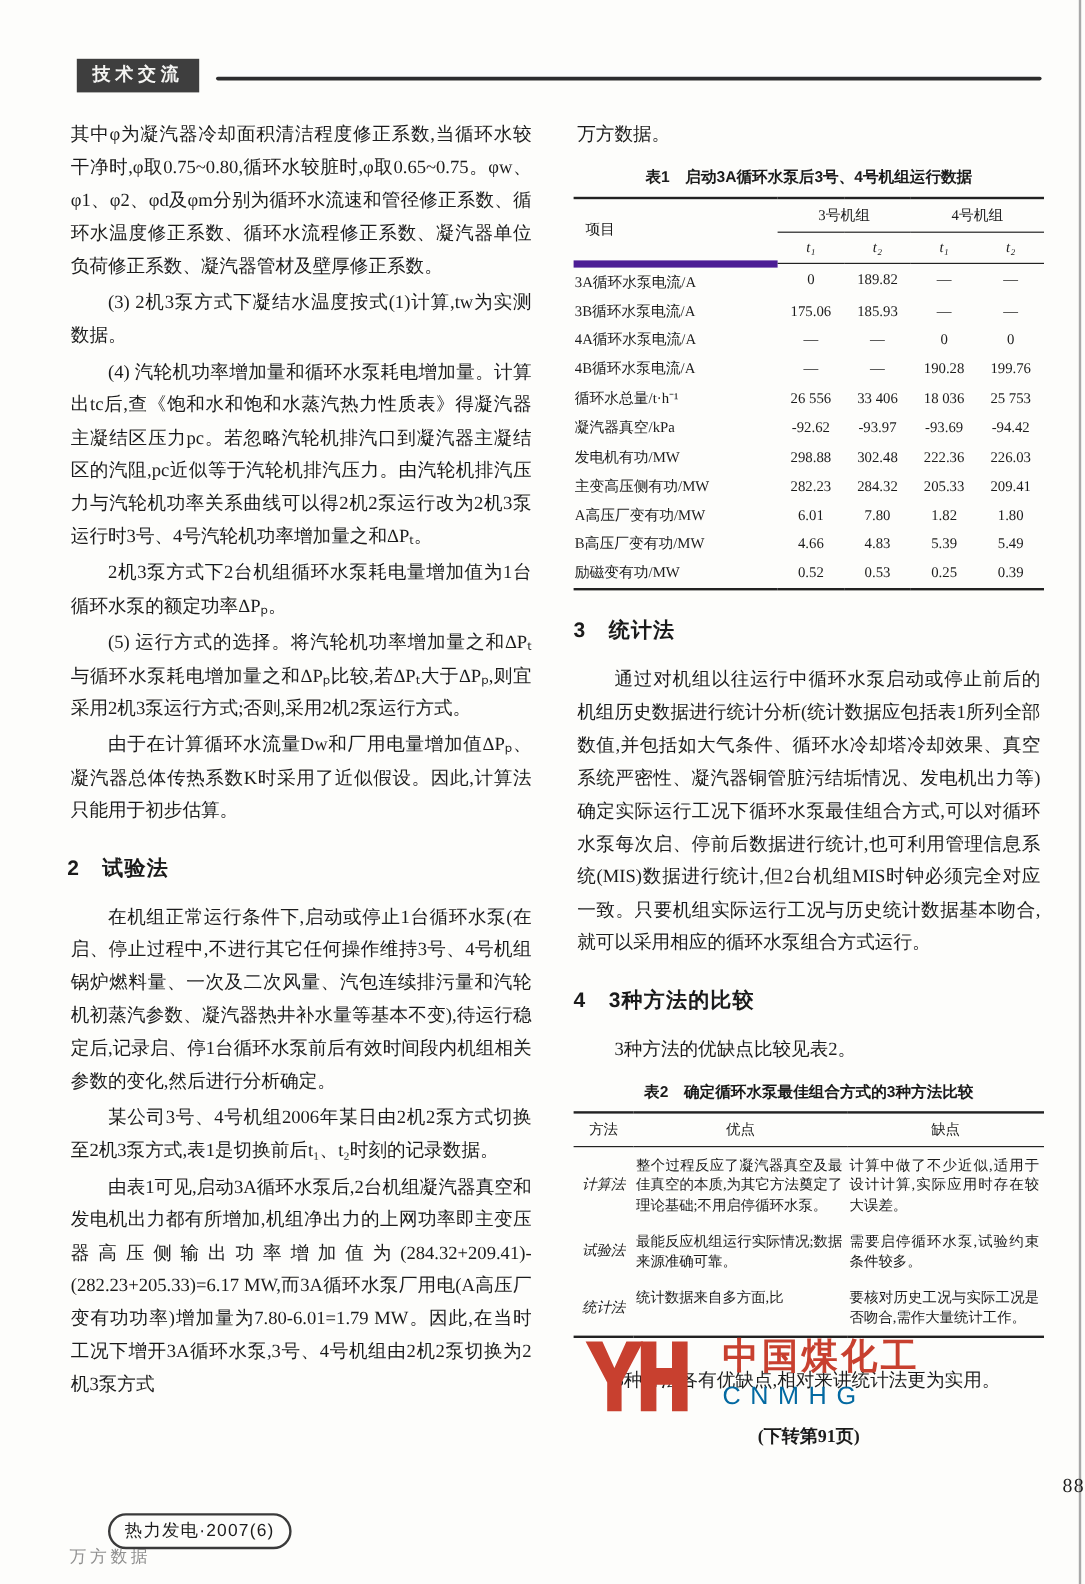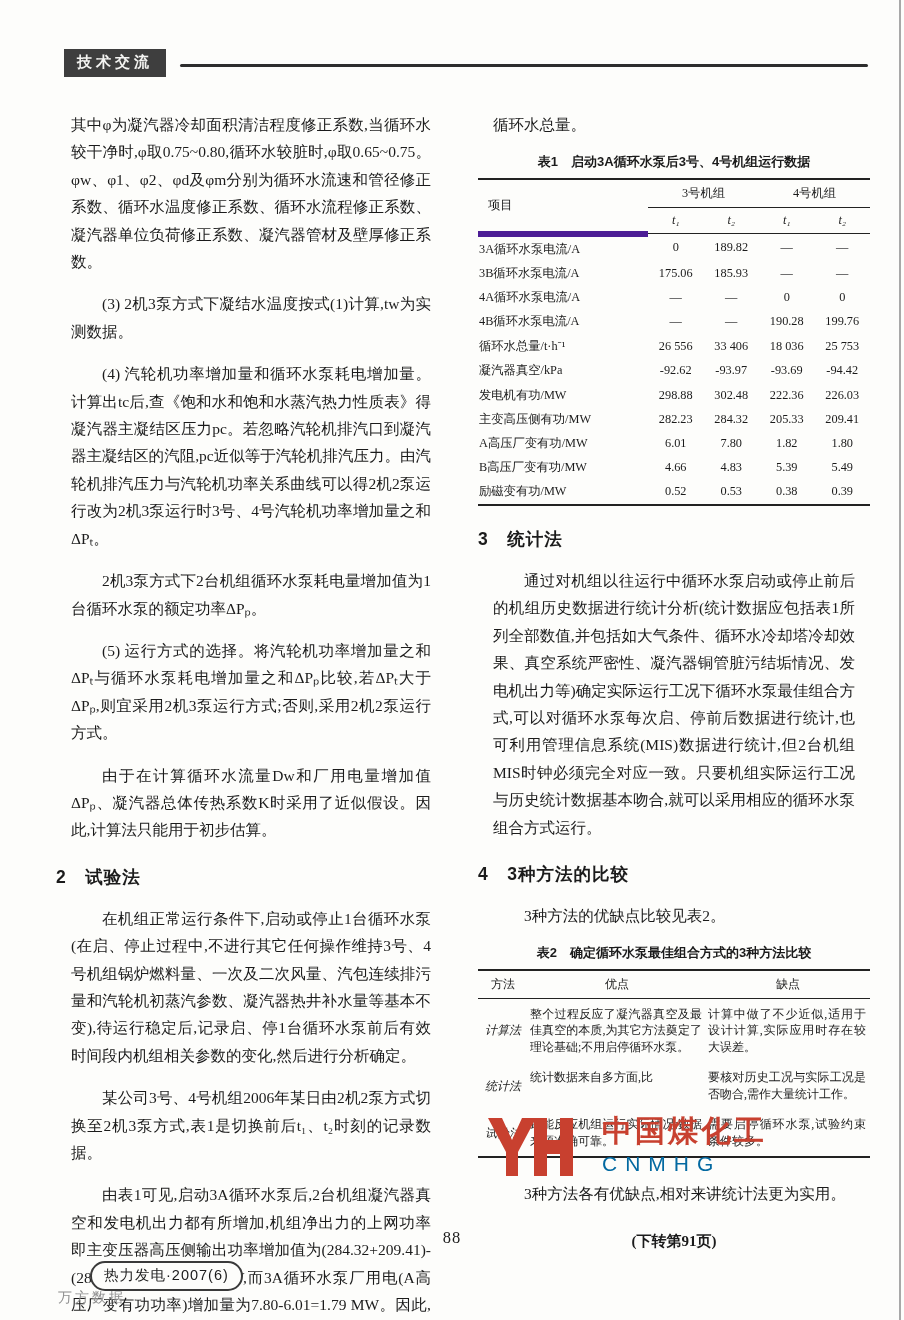--- a/index.html
+++ b/index.html
@@ -10,21 +10,21 @@
   
   .tag{position:absolute;left:64px;top:49px;background:#3e3e3e;color:#f4f4f2;
        font-family:"Liberation Sans",sans-serif;font-weight:bold;font-size:15px;
        letter-spacing:4px;padding:4px 13px 5px;}
   .rule{position:absolute;left:180px;top:64px;width:688px;height:3px;background:#2d2d2d;border-radius:2px;}
 
   
   .col-left{position:absolute;left:56px;top:96px;width:390px;}
   .col-right{position:absolute;left:478px;top:96px;width:392px;}
 
-  .para{font-size:15.5px;line-height:27.4px;text-align:justify;text-indent:2em;margin:15px;}
+  .para{font-size:15.5px;line-height:27.4px;text-align:justify;text-indent:2em;margin:3px;}
   .para.flush{text-indent:0;}
   .h-sec{font-family:"Liberation Sans",sans-serif;font-weight:bold;font-size:17.5px;
          margin:21px 0 16px;letter-spacing:1px;}
 
   .tcap{font-family:"Liberation Sans",sans-serif;font-weight:bold;font-size:13px;
         text-align:center;margin:13px 0 7px;}
 
   
   table.t1{width:100%;border-collapse:collapse;font-size:12.3px;
            border-top:2px solid #222;border-bottom:2px solid #222;}
@@ -55,21 +55,21 @@
          color:#c8402f;letter-spacing:3px;line-height:34px;}
   .wm-en{font-family:"Liberation Sans",sans-serif;font-size:21px;color:#0369a1;
          letter-spacing:8px;margin-top:4px;}
 
   
   .stamp{position:absolute;left:90px;top:1261px;border:2px solid #3a3a3a;border-radius:16px;
          padding:3px 12px 4px;font-family:"Liberation Sans",sans-serif;font-weight:normal;
          font-size:14.5px;letter-spacing:1px;background:#fdfdfb;z-index:2;}
   .dbmark{position:absolute;left:58px;top:1289px;color:#8f8f8f;font-size:14px;
           font-family:"Liberation Sans",sans-serif;letter-spacing:3px;z-index:1;}
-  .pagenum{position:absolute;left:0;right:0;top:1228px;text-align:center;font-size:16.5px;
+  .pagenum{position:absolute;left:0;right:0;top:1228px;text-align:right;font-size:16.5px;
            letter-spacing:1px;}
 </style>
 </head>
 <body>
 
 <div class="page">
   <div class="edge-r"></div>
 
   <div class="tag">技术交流</div>
   <div class="rule"></div>
@@ -81,21 +81,21 @@
     <p class="para">2机3泵方式下2台机组循环水泵耗电量增加值为1台循环水泵的额定功率ΔPₚ。</p>
     <p class="para">(5) 运行方式的选择。将汽轮机功率增加量之和ΔPₜ与循环水泵耗电增加量之和ΔPₚ比较,若ΔPₜ大于ΔPₚ,则宜采用2机3泵运行方式;否则,采用2机2泵运行方式。</p>
     <p class="para">由于在计算循环水流量Dw和厂用电量增加值ΔPₚ、凝汽器总体传热系数K时采用了近似假设。因此,计算法只能用于初步估算。</p>
     <div class="h-sec">2　试验法</div>
     <p class="para">在机组正常运行条件下,启动或停止1台循环水泵(在启、停止过程中,不进行其它任何操作维持3号、4号机组锅炉燃料量、一次及二次风量、汽包连续排污量和汽轮机初蒸汽参数、凝汽器热井补水量等基本不变),待运行稳定后,记录启、停1台循环水泵前后有效时间段内机组相关参数的变化,然后进行分析确定。</p>
     <p class="para">某公司3号、4号机组2006年某日由2机2泵方式切换至2机3泵方式,表1是切换前后t₁、t₂时刻的记录数据。</p>
     <p class="para">由表1可见,启动3A循环水泵后,2台机组凝汽器真空和发电机出力都有所增加,机组净出力的上网功率即主变压器高压侧输出功率增加值为(284.32+209.41)-(282.23+205.33)=6.17 MW,而3A循环水泵厂用电(A高压厂变有功功率)增加量为7.80-6.01=1.79 MW。因此,在当时工况下增开3A循环水泵,3号、4号机组由2机2泵切换为2机3泵方式</p>
   </div>
 
   <div class="col-right">
-    <p class="para flush">循环水总量。</p>
+    <p class="para flush">万方数据。</p>
 
     <div class="tcap">表1　启动3A循环水泵后3号、4号机组运行数据</div>
     <table class="t1">
       <thead>
         <tr>
           <th class="item-col" rowspan="2">项目</th>
           <th class="grp" colspan="2">3号机组</th>
           <th class="grp" colspan="2">4号机组</th>
         </tr>
         <tr>
@@ -173,21 +173,21 @@
           <td class="lbl">B高压厂变有功/MW</td>
           <td>4.66</td>
           <td>4.83</td>
           <td>5.39</td>
           <td>5.49</td>
         </tr>
         <tr>
           <td class="lbl">励磁变有功/MW</td>
           <td>0.52</td>
           <td>0.53</td>
-          <td>0.38</td>
+          <td>0.25</td>
           <td>0.39</td>
         </tr>
       </tbody>
     </table>
 
     <div class="h-sec">3　统计法</div>
     <p class="para">通过对机组以往运行中循环水泵启动或停止前后的机组历史数据进行统计分析(统计数据应包括表1所列全部数值,并包括如大气条件、循环水冷却塔冷却效果、真空系统严密性、凝汽器铜管脏污结垢情况、发电机出力等)确定实际运行工况下循环水泵最佳组合方式,可以对循环水泵每次启、停前后数据进行统计,也可利用管理信息系统(MIS)数据进行统计,但2台机组MIS时钟必须完全对应一致。只要机组实际运行工况与历史统计数据基本吻合,就可以采用相应的循环水泵组合方式运行。</p>
 
     <div class="h-sec">4　3种方法的比较</div>
     <p class="para">3种方法的优缺点比较见表2。</p>
@@ -201,28 +201,28 @@
           <th>缺点</th>
         </tr>
       </thead>
       <tbody>
         <tr>
           <td class="method">计算法</td>
           <td class="pros">整个过程反应了凝汽器真空及最佳真空的本质,为其它方法奠定了理论基础;不用启停循环水泵。</td>
           <td class="cons">计算中做了不少近似,适用于设计计算,实际应用时存在较大误差。</td>
         </tr>
         <tr>
+          <td class="method">试验法</td>
+          <td class="pros">最能反应机组运行实际情况;数据来源准确可靠。</td>
+          <td class="cons">需要启停循环水泵,试验约束条件较多。</td>
+        </tr>
+        <tr>
           <td class="method">统计法</td>
           <td class="pros">统计数据来自多方面,比</td>
           <td class="cons">要核对历史工况与实际工况是否吻合,需作大量统计工作。</td>
-        </tr>
-        <tr>
-          <td class="method">试验法</td>
-          <td class="pros">最能反应机组运行实际情况;数据来源准确可靠。</td>
-          <td class="cons">需要启停循环水泵,试验约束条件较多。</td>
         </tr>
       </tbody>
     </table>
 
     <p class="para closing">3种方法各有优缺点,相对来讲统计法更为实用。</p>
     <div class="cont">(下转第91页)</div>
   </div>
 
   <div class="wm">
     <span class="wm-logo">

